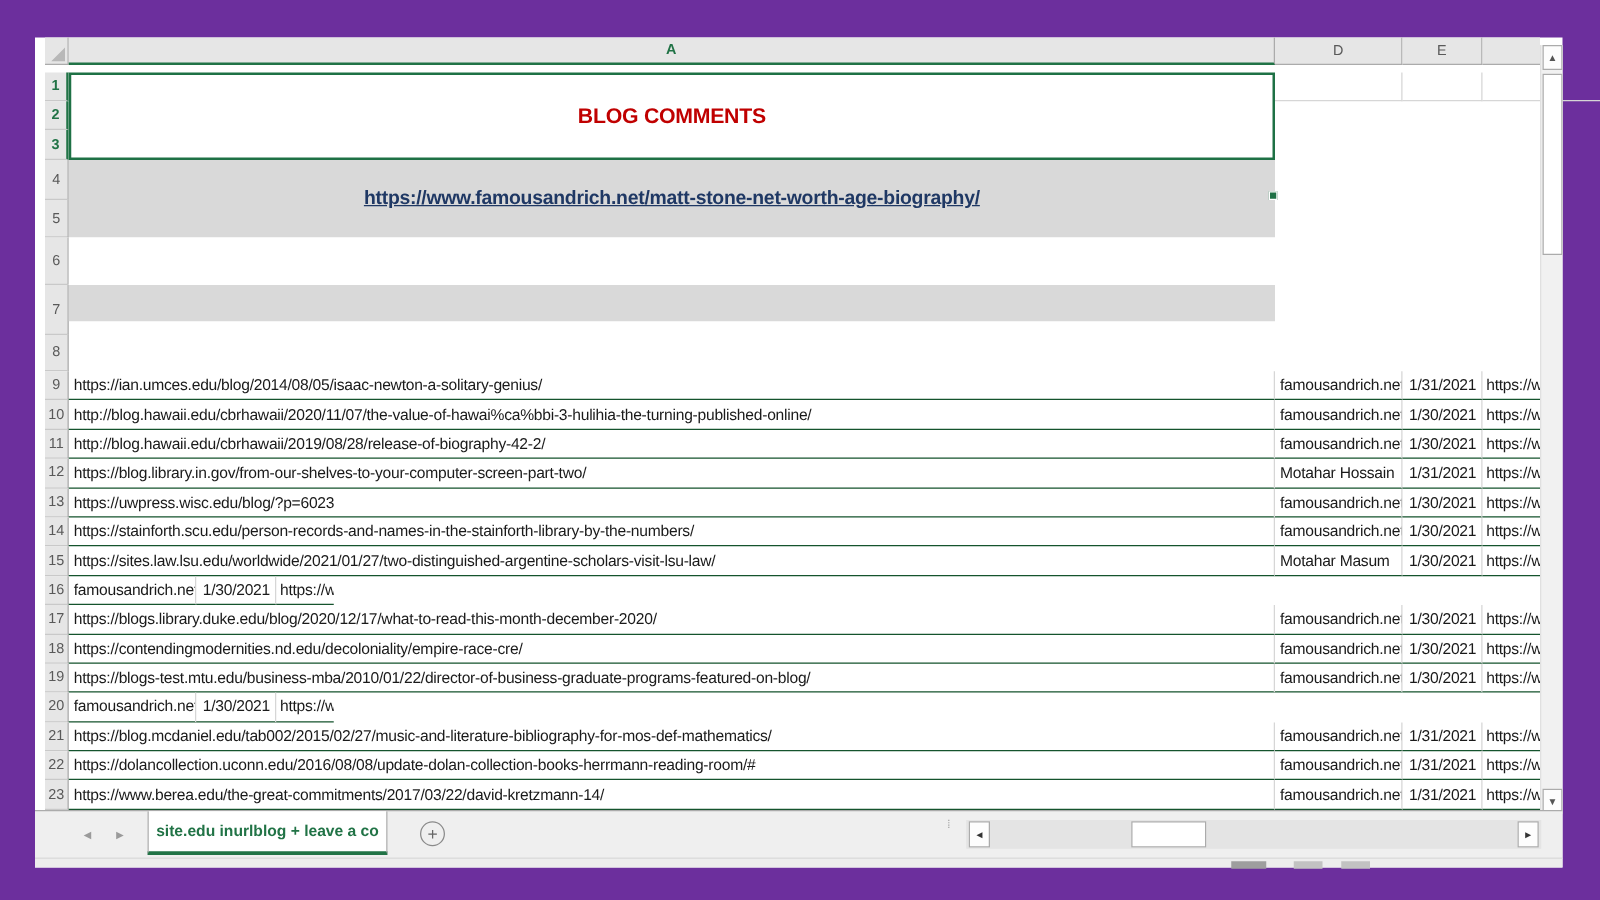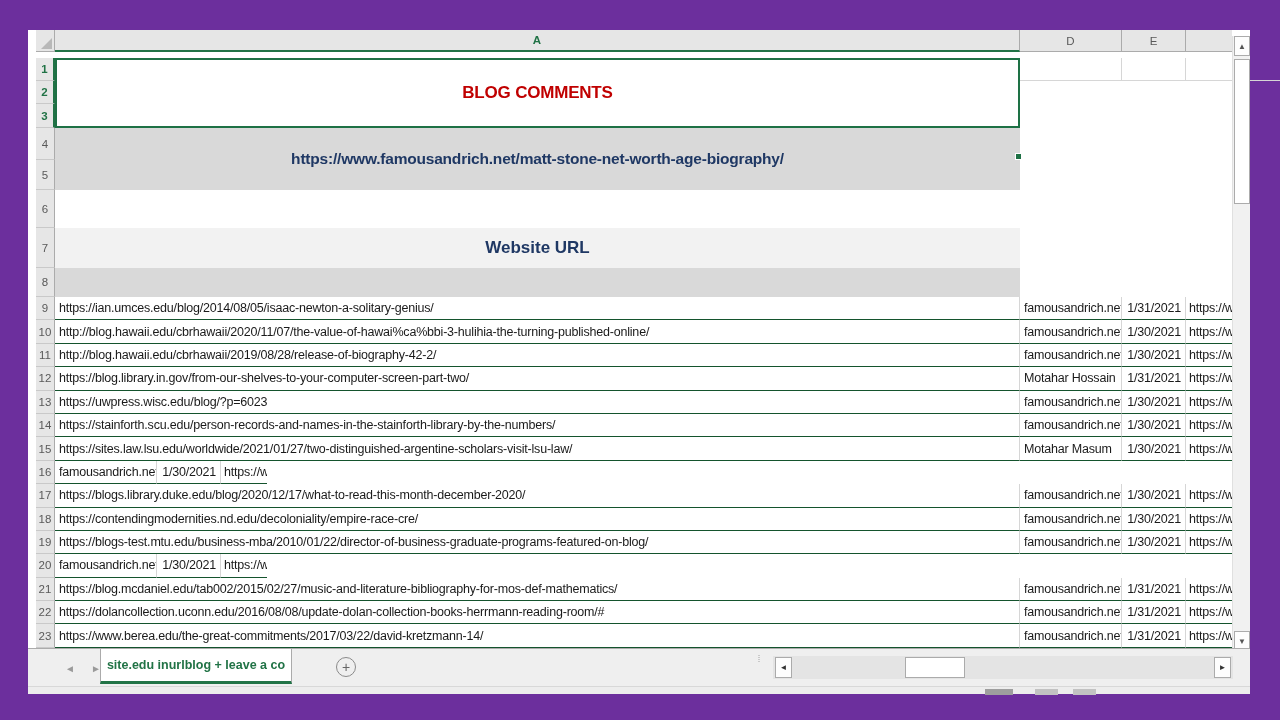--- a/index.html
+++ b/index.html
@@ -33,21 +33,21 @@
   .def-cell { border-right:1px solid #D6D6D6; border-bottom:1px solid #D6D6D6;
               display:flex; align-items:center; justify-content:center; }
   .def-d { width:102px; } .def-e { width:64px; } .def-f { width:46px; border-right:none; }
 
   .cell-title { height:70px; background:#fff; border:2px solid #1E7145;
                 display:flex; align-items:center; justify-content:center; }
   .cell-title span { color:#C00000; font-weight:bold; font-size:17px; letter-spacing:-0.2px; }
   .fill-handle { position:absolute; left:987px; top:123px; width:7px; height:7px;
                  background:#1E7145; border:1px solid #fff; z-index:5; }
   .cell-campaign { height:62px; background:#D9D9D9; display:flex; align-items:center; justify-content:center; }
-  .cell-campaign span { color:#1F3864; font-weight:bold; font-size:15.5px; letter-spacing:-0.2px; }
+  .cell-campaign span { color:#1F3864; font-weight:bold; font-size:15.5px; letter-spacing:-0.2px;text-decoration:underline; }
   .cell-r6 { height:38px; background:#fff; border-bottom:1px solid #fff; }
   .cell-r7 { height:40px; background:#F2F2F2; display:flex; align-items:center; justify-content:center; }
   .cell-r7 span { color:#1F3864; font-weight:bold; font-size:17px; }
   .cell-r8 { height:29px; background:#D9D9D9; }
   .hd-name, .hd-date { color:#1F3864; font-weight:bold; font-size:15px; background:#F2F2F2; }
   .bg-gray { background:#D9D9D9; }
 
   
   #data-rows { position:absolute; left:8px; top:267px; width:1196px; }
   .drow { display:flex; height:23.4px; }
@@ -69,21 +69,21 @@
   .vbtn.up { top:0; } .vbtn.down { top:595px; }
   .vthumb { position:absolute; left:1px; top:23px; width:16px; height:145px;
             background:#FFF; border:1px solid #ABABAB; }
 
   
   .tabbar { position:absolute; left:0; top:618px; width:1222px; height:38px; background:#EFEFEF;
             border-top:1px solid #ABABAB; }
   .navarrow { position:absolute; top:11px; width:16px; height:16px; color:#9a9a9a; font-size:10px;
               display:flex; align-items:center; justify-content:center; }
   .nav-prev { left:34px; } .nav-next { left:60px; }
-  .sheettab { position:absolute; left:72px; top:0; width:192px; height:35px; background:#FFF;
+  .sheettab { position:absolute; left:90px; top:0; width:192px; height:35px; background:#FFF;
               border-left:1px solid #ABABAB; border-right:1px solid #ABABAB;
               border-bottom:3px solid #217346;
               display:flex; align-items:center; justify-content:center; }
   .sheettab span { color:#217346; font-weight:bold; font-size:12.5px; }
   .addsheet { position:absolute; left:308px; top:8px; width:20px; height:20px; border:1px solid #8a8a8a;
               border-radius:50%; color:#666; font-size:14px; line-height:18px; text-align:center; background:#EFEFEF; }
   .splitdots { position:absolute; left:727px; top:8px; width:8px; height:22px; color:#9a9a9a;
                font-size:9px; letter-spacing:0; line-height:5px; text-align:center; }
   .hscroll { position:absolute; left:745px; top:7px; width:460px; height:23px; background:#E4E4E4; }
   .hbtn { position:absolute; top:1px; width:17px; height:21px; background:#FDFDFD; border:1px solid #ABABAB;
@@ -125,23 +125,20 @@
         <div class="rowhead" style="height:29px">8</div>
       </div>
       <div class="colA-top">
         <div class="cell-title">
             <span>BLOG COMMENTS</span>
           </div>
         <div class="cell-campaign">
             <span>https://www.famousandrich.net/matt-stone-net-worth-age-biography/</span>
           </div>
         <div class="cell-r6"></div>
-        <div class="cell-r7">
-            <span>Website URL</span>
-          </div>
         <div class="cell-r8"></div>
       </div>
       <div class="def-top">
         <div class="def-row" style="height:23px">
             <div class="def-cell def-d"></div>
             <div class="def-cell def-e"></div>
             <div class="def-cell def-f"></div>
           </div>
         <div class="def-row" style="height:23px">
             <div class="def-cell def-d"></div>

